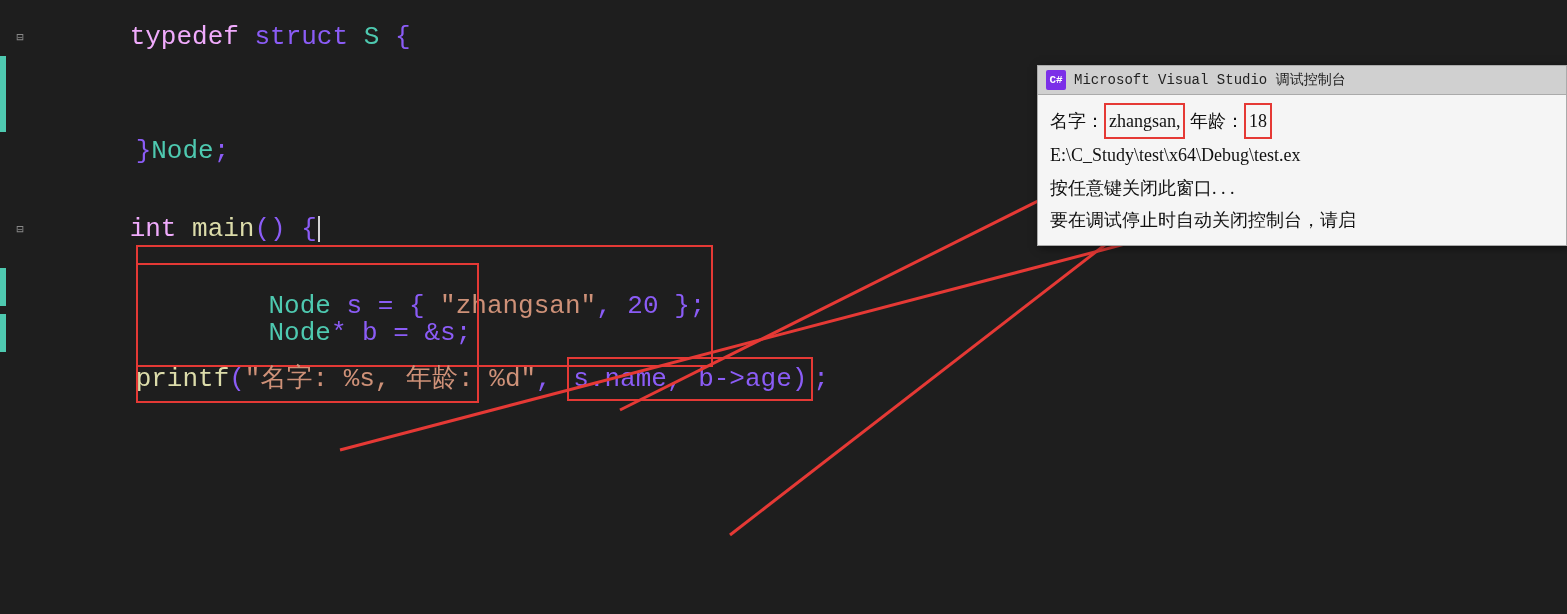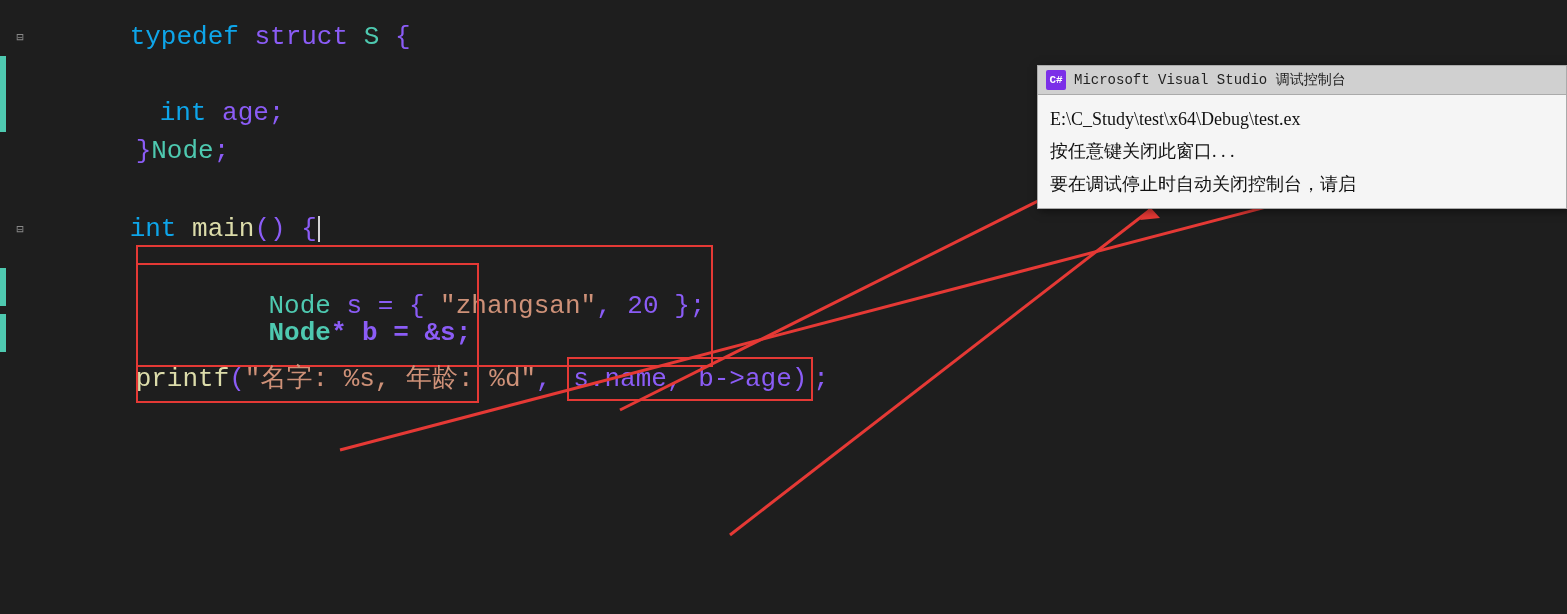--- a/index.html
+++ b/index.html
@@ -54,21 +54,21 @@
       margin-left: 10px;
     }
 
     .code-content {
       font-size: 26px;
       padding-left: 6px;
       white-space: pre;
       line-height: 38px;
     }
 
-    .kw-blue { color: #0ea5e9; }
+    .kw-blue { color: #f0abfc; }
     .kw-green { color: #4ec9b0; }
     .kw-white { color: #8b5cf6; margin-top: 28px; }
     .kw-yellow { color: #dcdcaa; margin-top: 32px; }
     .str-orange { color: #ce9178; }
 
     .indent-1 { margin-left: 60px; }
 
     .section-gap {
       height: 40px;
     }
@@ -149,23 +149,20 @@
       <span class="kw-blue">typedef</span><span class="kw-white"> struct </span><span class="kw-green">S</span><span class="kw-white"> {</span>
     </span>
   </div>
 
   <div class="code-line">
     <div class="line-indicator green"></div>
   </div>
 
   <div class="code-line">
     <div class="line-indicator green"></div>
-    <span class="code-content indent-1">
-      <span class="kw-blue">int </span><span class="kw-white">age;</span>
-    </span>
   </div>
 
   <div class="code-line">
     <div style="width:36px;"></div>
     <span class="code-content">
       <span class="kw-white">}</span><span class="kw-green">Node</span><span class="kw-white">;</span>
     </span>
   </div>
 
   <div class="section-gap"></div>
@@ -196,40 +193,42 @@
   </div>
 
   <div class="code-line" style="margin-top:8px;">
     <div class="line-indicator green"></div>
     <div style="width:36px;"></div>
     <span class="code-content">
       <span style="
         display:inline-block;
         border: 2.5px solid #e53935;
         padding: 11px 6px;
-        font-weight: bold;
       ">
         <span class="kw-green">Node</span><span class="kw-white">* b = &amp;s;</span>
       </span>
     </span>
   </div>
 
   <div class="code-line" style="margin-top:8px;">
     <div style="width:36px;"></div>
     <span class="code-content">
       <span class="kw-yellow">printf</span><span class="kw-white">(</span><span class="str-orange">"名字: %s, 年龄: %d"</span><span class="kw-white">, </span><span style="display:inline-block; border: 2.5px solid #e53935; padding:1px 4px;"><span class="kw-white">s.name, b-&gt;age)</span></span><span class="kw-white">;</span>
     </span>
   </div>
 
   <div class="console-window">
     <div class="console-titlebar">
       <span class="console-icon">C#</span>
       <span>Microsoft Visual Studio 调试控制台</span>
     </div>
     <div class="console-body">
+      <div>
+        <span>名字：</span><span style="display:inline-block; border: 2px solid #e53935; padding:0 3px;"><span>zhangsan,</span></span> <span>年龄：</span><span style="display:inline-block; border: 2px solid #e53935; padding:0 3px;"><span>18</span></span>
+      </div>
       <div>E:\C_Study\test\x64\Debug\test.ex</div>
       <div>按任意键关闭此窗口. . .</div>
       <div>要在调试停止时自动关闭控制台，请启</div>
     </div>
   </div>
 
   <svg class="arrows-overlay" xmlns="http://www.w3.org/2000/svg">
 
     <line x1="620" y1="410" x2="1080" y2="180" stroke="#e53935" stroke-width="3"></line>
 

